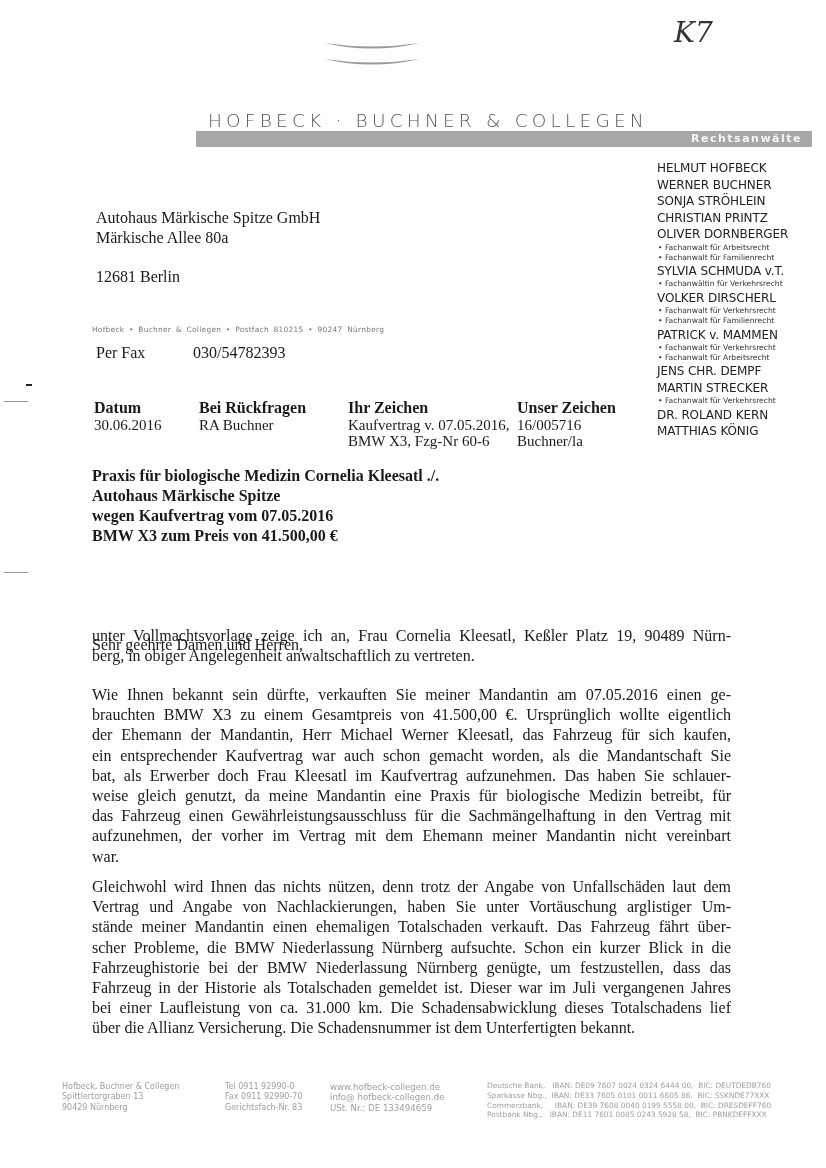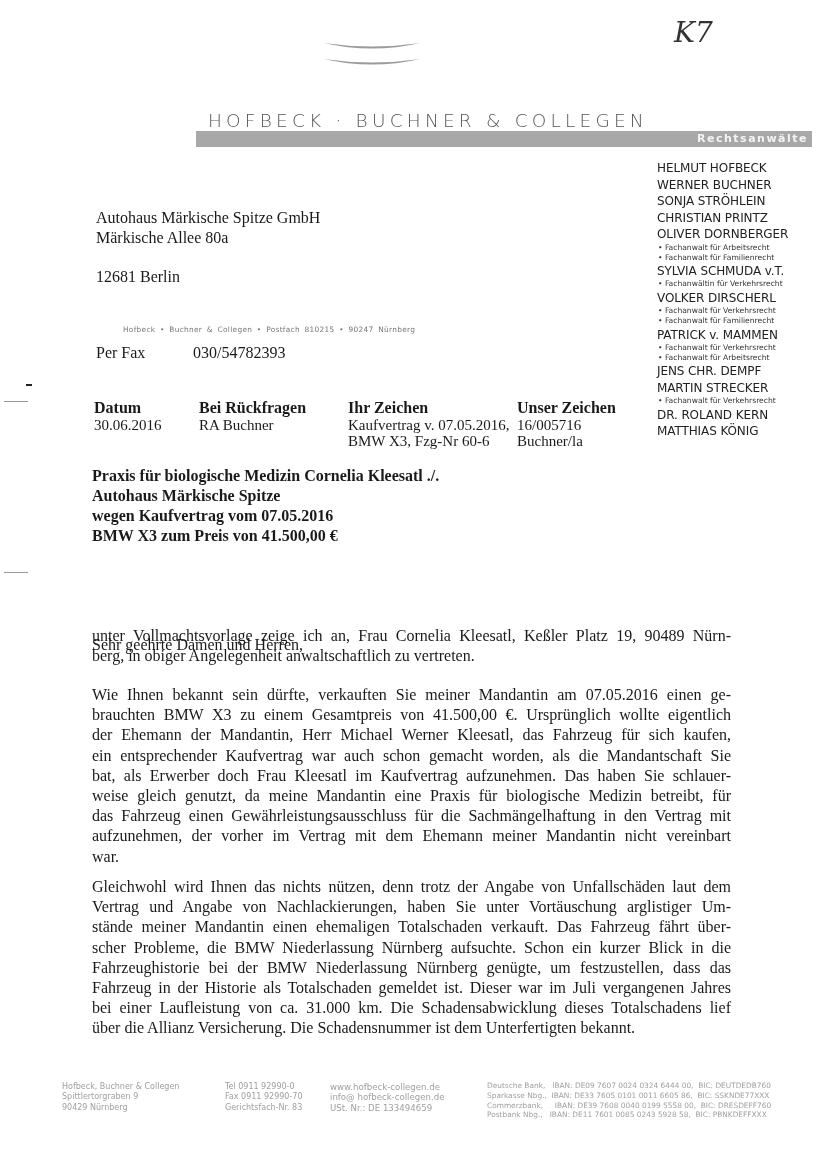--- a/index.html
+++ b/index.html
@@ -6,30 +6,30 @@
     body { width: 826px; height: 1168px; position: relative; overflow: hidden; color: #1a1a1a; }
     .abs { position: absolute; }
 
     
     .wave { position: absolute; left: 322px; width: 100px; height: 14px; }
     .handnote { position: absolute; left: 674px; top: 16px; width: 60px; height: 40px; }
 
     
     .firm-name { position: absolute; left: 208px; top: 110px; font-family: "DejaVu Sans", sans-serif; font-size: 18.5px; letter-spacing: 4.2px; color: #555; font-weight: 300; }
     .firm-bar { position: absolute; left: 196px; top: 131px; width: 616px; height: 16px; background: #a8a8a8; }
-    .firm-bar-label { position: absolute; right: 4px; top: 0px; font-family: "DejaVu Sans", sans-serif; font-size: 11px; letter-spacing: 1.5px; color: #f4f4f4; font-weight: bold; line-height: 16px; }
+    .firm-bar-label { position: absolute; right: 10px; top: 0px; font-family: "DejaVu Sans", sans-serif; font-size: 11px; letter-spacing: 1.5px; color: #f4f4f4; font-weight: bold; line-height: 16px; }
 
     
     .lawyers { position: absolute; left: 657px; top: 160px; width: 170px; font-family: "DejaVu Sans", sans-serif; color: #222; }
     .lawyer-name { font-size: 12px; line-height: 16.5px; white-space: nowrap; letter-spacing: -0.1px; }
     .lawyer-spec { font-size: 7.6px; line-height: 10.2px; white-space: nowrap; color: #333; padding-left: 1px; }
 
     
     .addr { position: absolute; left: 96px; font-family: "Liberation Serif", serif; font-size: 16px; line-height: 20px; }
-    .sender-line { position: absolute; left: 92px; top: 325px; font-family: "DejaVu Sans", sans-serif; font-size: 7.4px; color: #777; letter-spacing: 0.3px; word-spacing: 2px; margin-left: 31px; }
+    .sender-line { position: absolute; left: 92px; top: 325px; font-family: "DejaVu Sans", sans-serif; font-size: 7.4px; color: #777; letter-spacing: 0.3px; word-spacing: 2px; }
 
     .fax-label { position: absolute; left: 96px; top: 344px; font-family: "Liberation Serif", serif; font-size: 16px; }
     .fax-number { position: absolute; left: 193px; top: 344px; font-family: "Liberation Serif", serif; font-size: 16px; }
 
     
     .ref-col { position: absolute; top: 398px; font-family: "Liberation Serif", serif; }
     .ref-head { font-weight: bold; font-size: 16px; line-height: 19px; }
     .ref-val { font-size: 15px; line-height: 16px; }
 
     
@@ -150,21 +150,21 @@
     <span class="line">stände meiner Mandantin einen ehemaligen Totalschaden verkauft. Das Fahrzeug fährt über-</span>
     <span class="line">scher Probleme, die BMW Niederlassung Nürnberg aufsuchte. Schon ein kurzer Blick in die</span>
     <span class="line">Fahrzeughistorie bei der BMW Niederlassung Nürnberg genügte, um festzustellen, dass das</span>
     <span class="line">Fahrzeug in der Historie als Totalschaden gemeldet ist. Dieser war im Juli vergangenen Jahres</span>
     <span class="line">bei einer Laufleistung von ca. 31.000 km. Die Schadensabwicklung dieses Totalschadens lief</span>
     <span class="line last">über die Allianz Versicherung. Die Schadensnummer ist dem Unterfertigten bekannt.</span>
   </div>
 
 <div class="footer" style="left:62px;" id="footer-address">
     <div>Hofbeck, Buchner &amp; Collegen</div>
-    <div>Spittlertorgraben 9</div>
+    <div>Spittlertorgraben 13</div>
     <div>90429 Nürnberg</div>
   </div>
 <div class="footer" style="left:225px;" id="footer-contact">
     <div>Tel 0911 92990-0</div>
     <div>Fax 0911 92990-70</div>
     <div>Gerichtsfach-Nr. 83</div>
   </div>
 <div class="footer" style="left:330px; font-size:8.6px;" id="footer-web">
     <div>www.hofbeck-collegen.de</div>
     <div>info@ hofbeck-collegen.de</div>

